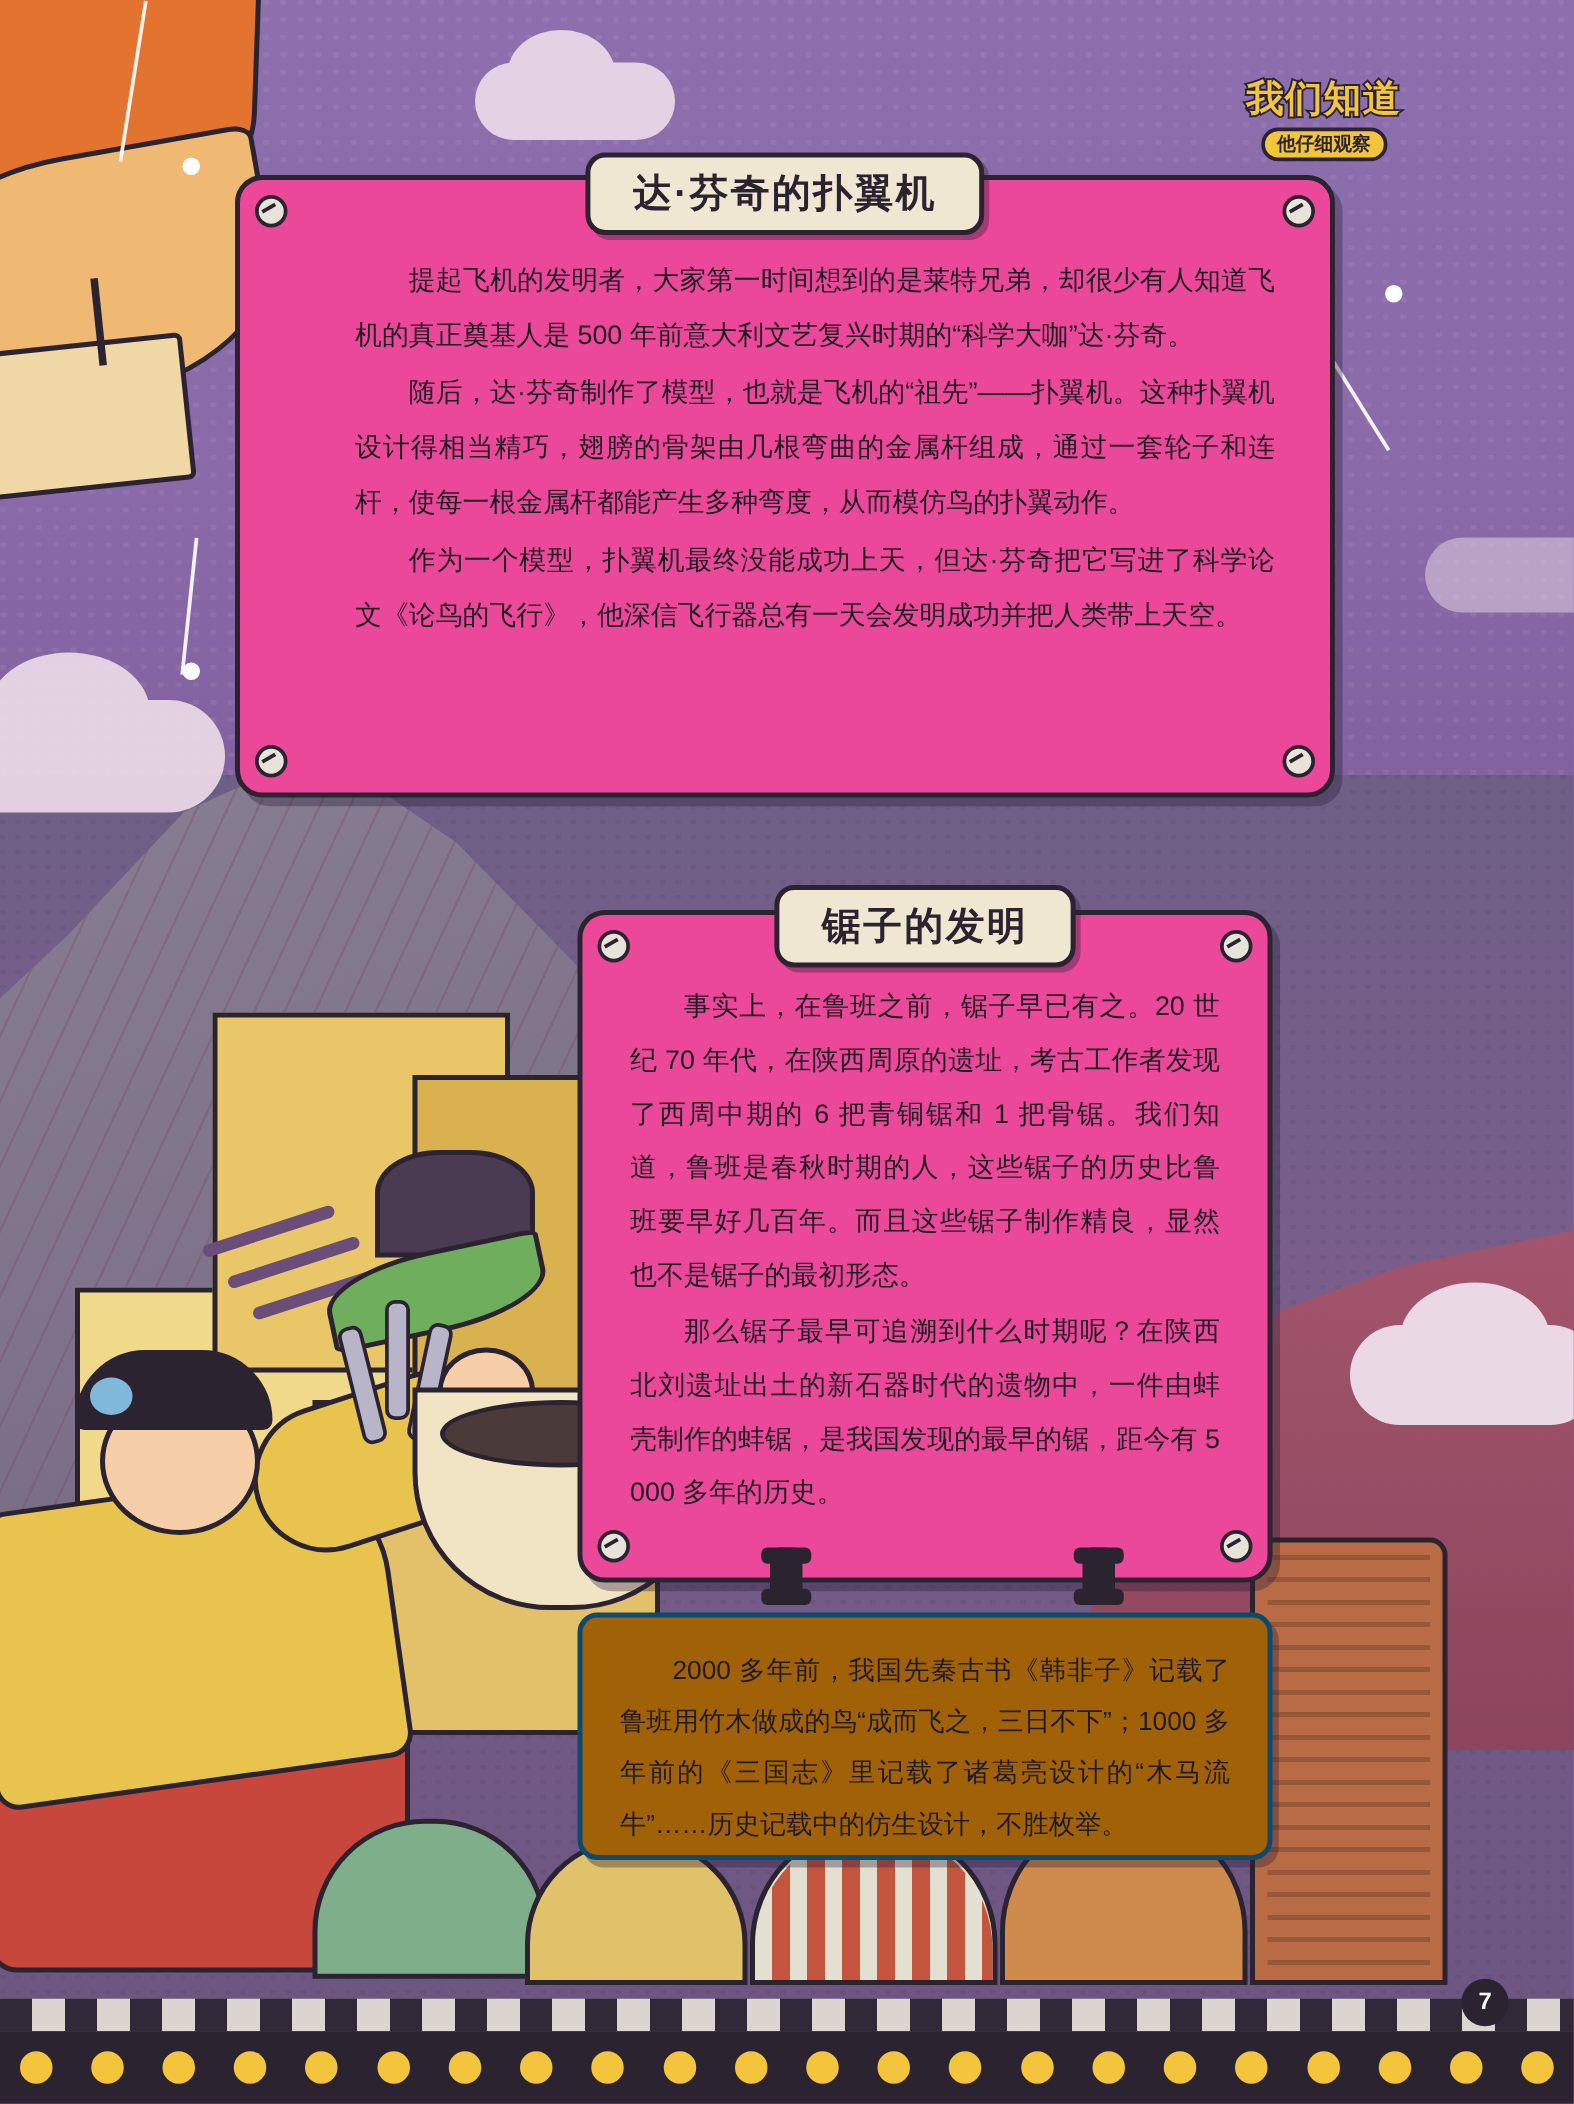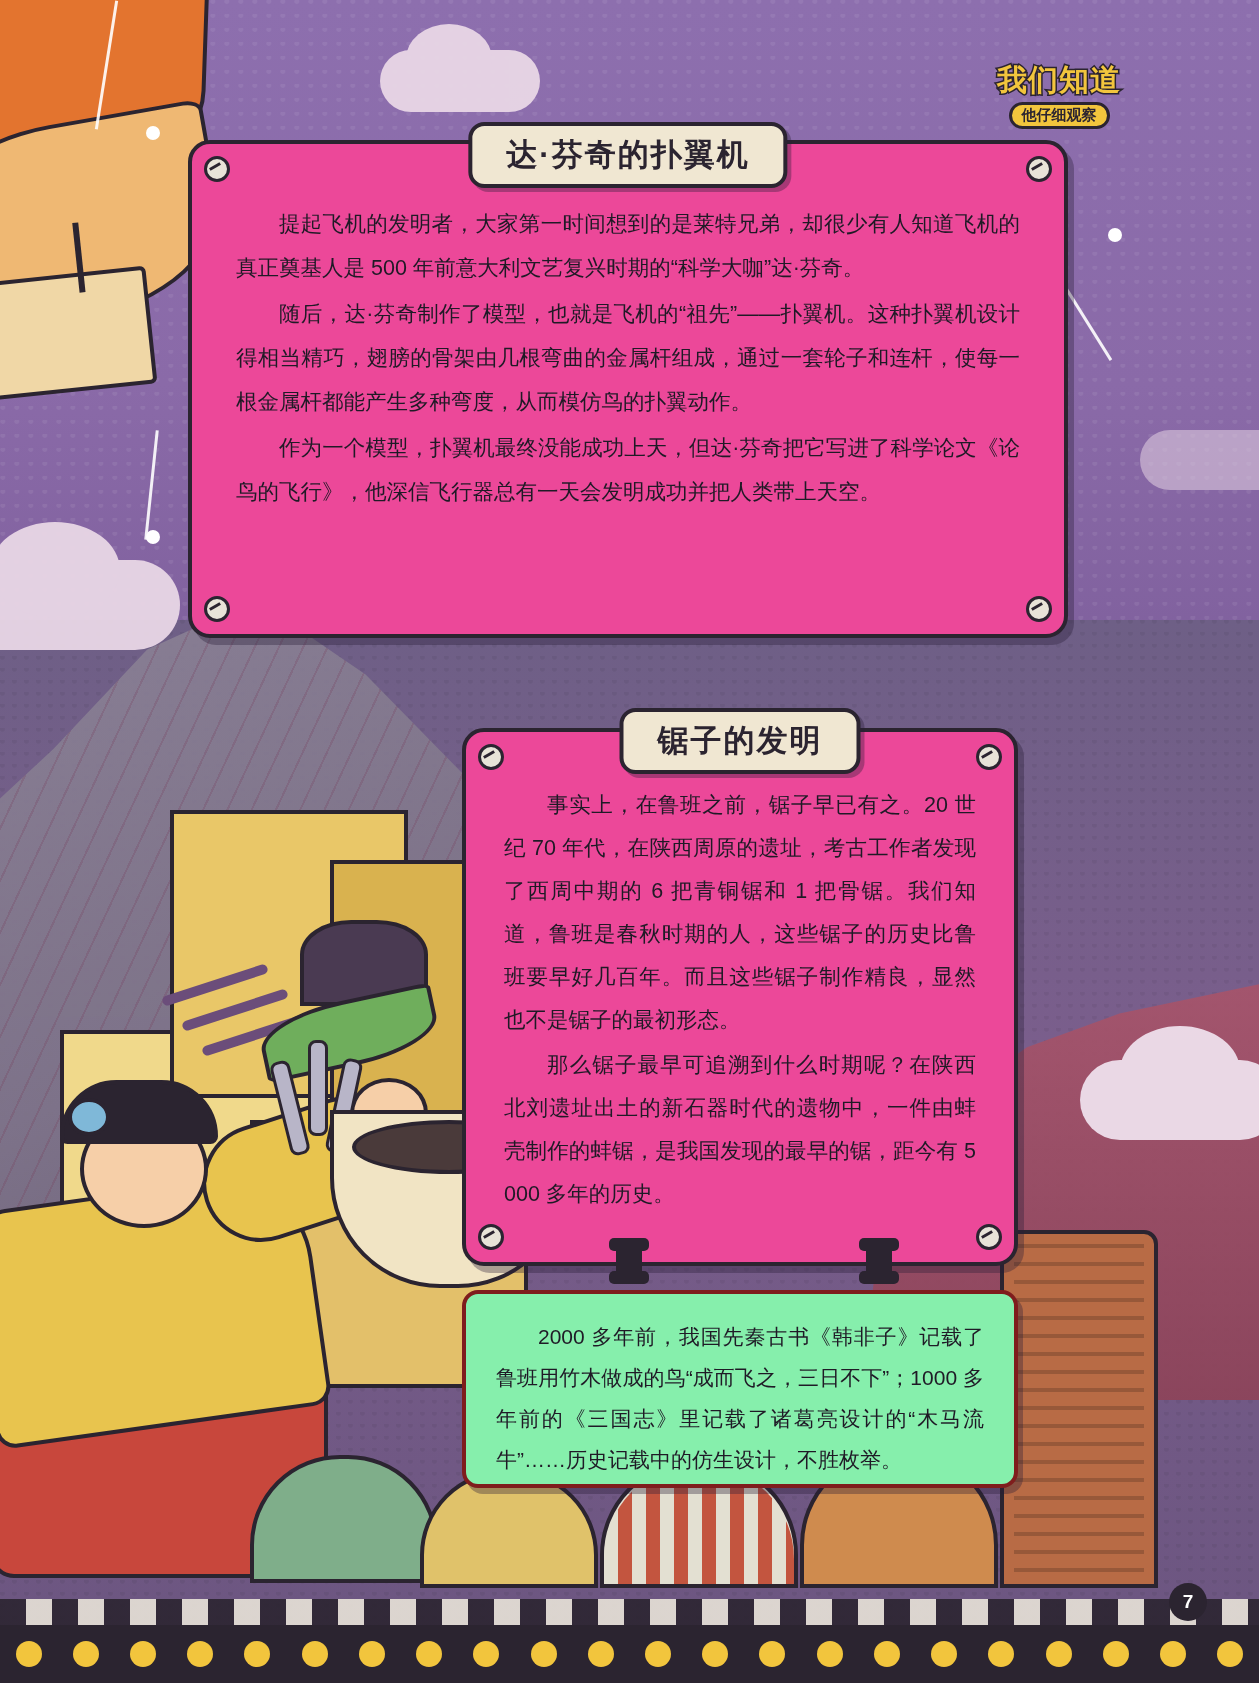--- a/index.html
+++ b/index.html
@@ -149,42 +149,42 @@
   .body-text{
     position:absolute;left:44px;right:44px;
     font-size:21.5px;line-height:44px;color:#1f1a26;
     text-align:justify;
   }
   .body-text p{margin:0 0 2px 0;text-indent:2em;}
 
   
   #card1{left:188px;top:140px;width:872px;height:490px;}
   #card1 .title-plate{top:-22px;}
-  #card1 .body-text{top:58px;}
+  #card1 .body-text{top:58px;margin-left:48px;}
 
   
   #card2{left:462px;top:728px;width:548px;height:530px;}
   #card2 .title-plate{top:-24px;}
   #card2 .body-text{top:52px;left:38px;right:38px;line-height:43px;}
 
   
   .clip{
     position:absolute;width:26px;height:46px;background:#2b2430;border-radius:7px;
   }
   .clip:before,.clip:after{
     content:"";position:absolute;left:-7px;width:40px;height:13px;background:#2b2430;border-radius:5px;
   }
   .clip:before{top:0;} .clip:after{bottom:0;}
   #clipL{left:616px;top:1238px;}
   #clipR{left:866px;top:1238px;}
 
   
   #note{
     position:absolute;left:462px;top:1290px;width:548px;height:190px;
-    background:#86efac;border:4px solid #7f1d1d;border-radius:16px;
+    background:#a16207;border:4px solid #0c4a6e;border-radius:16px;
     box-shadow:5px 6px 0 rgba(40,30,55,.35);
   }
   #note .body-text{position:relative;left:0;right:0;margin:22px 30px 0 30px;font-size:21px;line-height:41px;}
 
   .band{
     position:absolute;left:0;bottom:58px;width:1259px;height:26px;
     background:repeating-linear-gradient(90deg,#2b2430 0 26px,#e8e3d8 26px 52px);
     opacity:.9;
   }
 </style>

